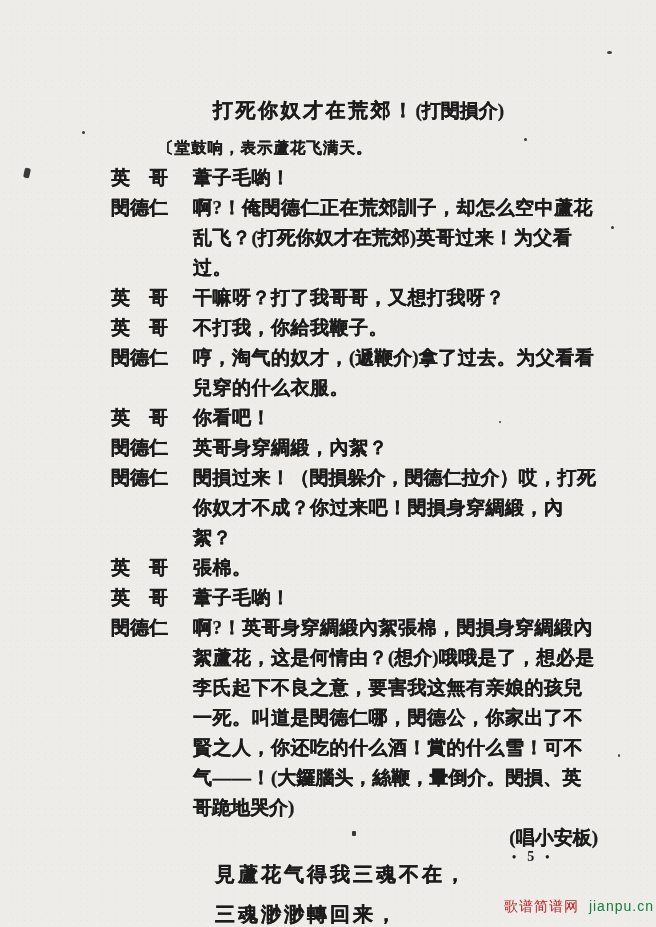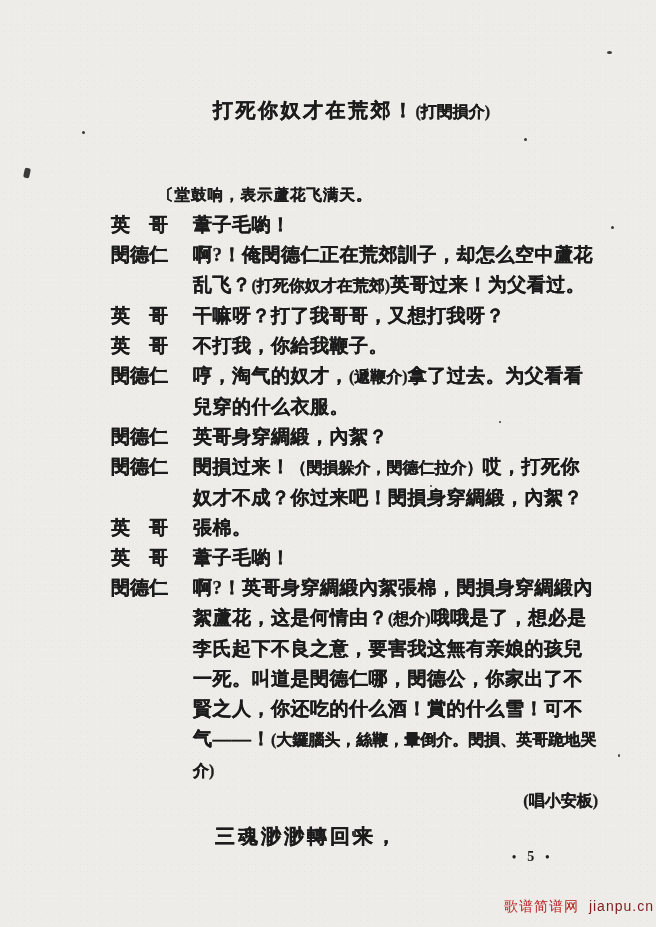--- a/index.html
+++ b/index.html
@@ -28,21 +28,20 @@
     line-height: 44px;
     font-size: 20px;
     letter-spacing: 2.5px;
     margin-left: 113px;
   }
   .line.stage {
     line-height: 30px;
     font-size: 15.5px;
     letter-spacing: 1px;
     margin-left: 58px;
-    margin-top: 46px;
   }
   .line.dialogue {
     line-height: 30px;
     font-size: 19px;
     letter-spacing: 0.5px;
     padding-left: 82px;
     text-indent: -82px;
     margin-left: 11px;
   }
   .speaker {
@@ -58,42 +57,42 @@
     letter-spacing: 1px;
     margin-left: 90px;
     text-align: right;
   }
   .line.verse {
     line-height: 40px;
     font-size: 20px;
     letter-spacing: 3px;
     margin-left: 115px;
   }
-  .paren { font-size: 16px; letter-spacing: 0; }
+  .paren { font-size: 19px; letter-spacing: 0; }
   .page-number {
     position: absolute;
     left: 512px; top: 849px;
     font-size: 14px;
     font-weight: 700;
     color: #1c1c1c;
     display: flex;
     align-items: center;
     gap: 11px;
   }
   .page-number .dot { font-size: 12px; }
   .watermark {
     position: absolute;
     left: 504px; top: 898px;
     font-size: 14px;
     font-family: "Liberation Sans", sans-serif;
     letter-spacing: 1px;
     white-space: nowrap;
   }
   .watermark .site-name { color: #b91c1c; }
-  .watermark .site-url  { color: #7f1d1d; margin-left: 5px; text-align: center; }
+  .watermark .site-url  { color: #15803d; margin-left: 5px; text-align: center; }
   .speck {
     position: absolute;
     background: #3a3a38;
     border-radius: 50%;
   }
   .speck.s1 { left: 24px;  top: 168px; width: 6px; height: 10px; border-radius: 2px; transform: rotate(12deg); }
   .speck.s2 { left: 82px;  top: 131px; width: 3px; height: 3px; }
   .speck.s3 { left: 524px; top: 138px; width: 3px; height: 3px; }
   .speck.s4 { left: 607px; top: 51px;  width: 5px; height: 3px; }
   .speck.s5 { left: 611px; top: 226px; width: 3px; height: 3px; }
@@ -106,26 +105,28 @@
 <body>
 
 <div class="script-body">
     <div class="line verse-title"><span class="text">打死你奴才在荒郊！<span class="paren">(打閔損介)</span></span></div>
     <div class="line stage"><span class="text">〔堂鼓响，表示蘆花飞满天。</span></div>
     <div class="line dialogue"><span class="speaker">英　哥</span><span class="text">葦子毛喲！</span></div>
     <div class="line dialogue"><span class="speaker">閔德仁</span><span class="text">啊?！俺閔德仁正在荒郊訓子，却怎么空中蘆花乱飞？<span class="paren">(打死你奴才在荒郊)</span>英哥过来！为父看过。</span></div>
     <div class="line dialogue"><span class="speaker">英　哥</span><span class="text">干嘛呀？打了我哥哥，又想打我呀？</span></div>
     <div class="line dialogue"><span class="speaker">英　哥</span><span class="text">不打我，你給我鞭子。</span></div>
     <div class="line dialogue"><span class="speaker">閔德仁</span><span class="text">哼，淘气的奴才，<span class="paren">(遞鞭介)</span>拿了过去。为父看看兒穿的什么衣服。</span></div>
+    <div class="line dialogue"><span class="speaker">英　哥</span><span class="text">你看吧！</span></div>
     <div class="line dialogue"><span class="speaker">閔德仁</span><span class="text">英哥身穿綢緞，內絮？</span></div>
     <div class="line dialogue"><span class="speaker">閔德仁</span><span class="text">閔損过来！<span class="paren">（閔損躲介，閔德仁拉介）</span>哎，打死你奴才不成？你过来吧！閔損身穿綢緞，內絮？</span></div>
     <div class="line dialogue"><span class="speaker">英　哥</span><span class="text">張棉。</span></div>
     <div class="line dialogue"><span class="speaker">英　哥</span><span class="text">葦子毛喲！</span></div>
     <div class="line dialogue"><span class="speaker">閔德仁</span><span class="text">啊?！英哥身穿綢緞內絮張棉，閔損身穿綢緞內絮蘆花，这是何情由？<span class="paren">(想介)</span>哦哦是了，想必是李氏起下不良之意，要害我这無有亲娘的孩兒一死。叫道是閔德仁哪，閔德公，你家出了不賢之人，你还吃的什么酒！賞的什么雪！可不气——！<span class="paren">(大鑼腦头，絲鞭，暈倒介。閔損、英哥跪地哭介)</span></span></div>
     <div class="line cue"><span class="text"><span class="paren">(唱小安板)</span></span></div>
+    <div class="line verse"><span class="text">見蘆花气得我三魂不在，</span></div>
     <div class="line verse"><span class="text">三魂渺渺轉回来，</span></div>
   </div>
 
 <div class="page-number">
   <span class="dot">•</span>
   <span>5</span>
   <span class="dot">•</span>
 </div>
 
 <div class="watermark">

